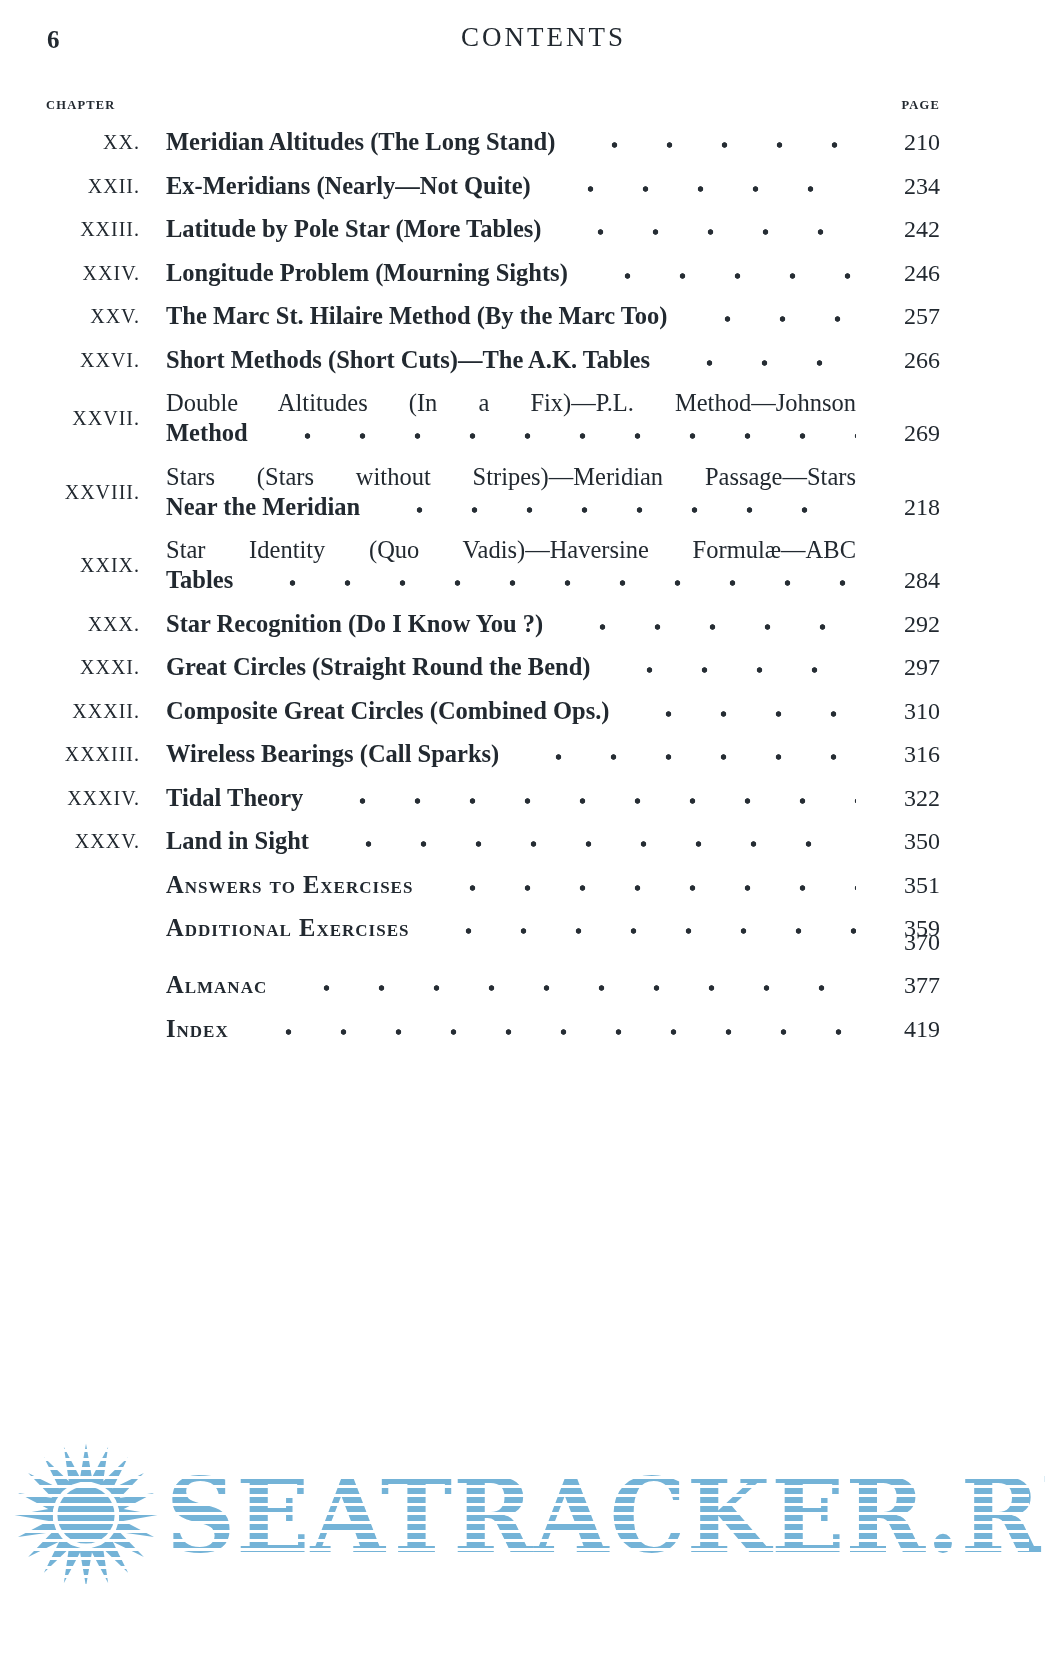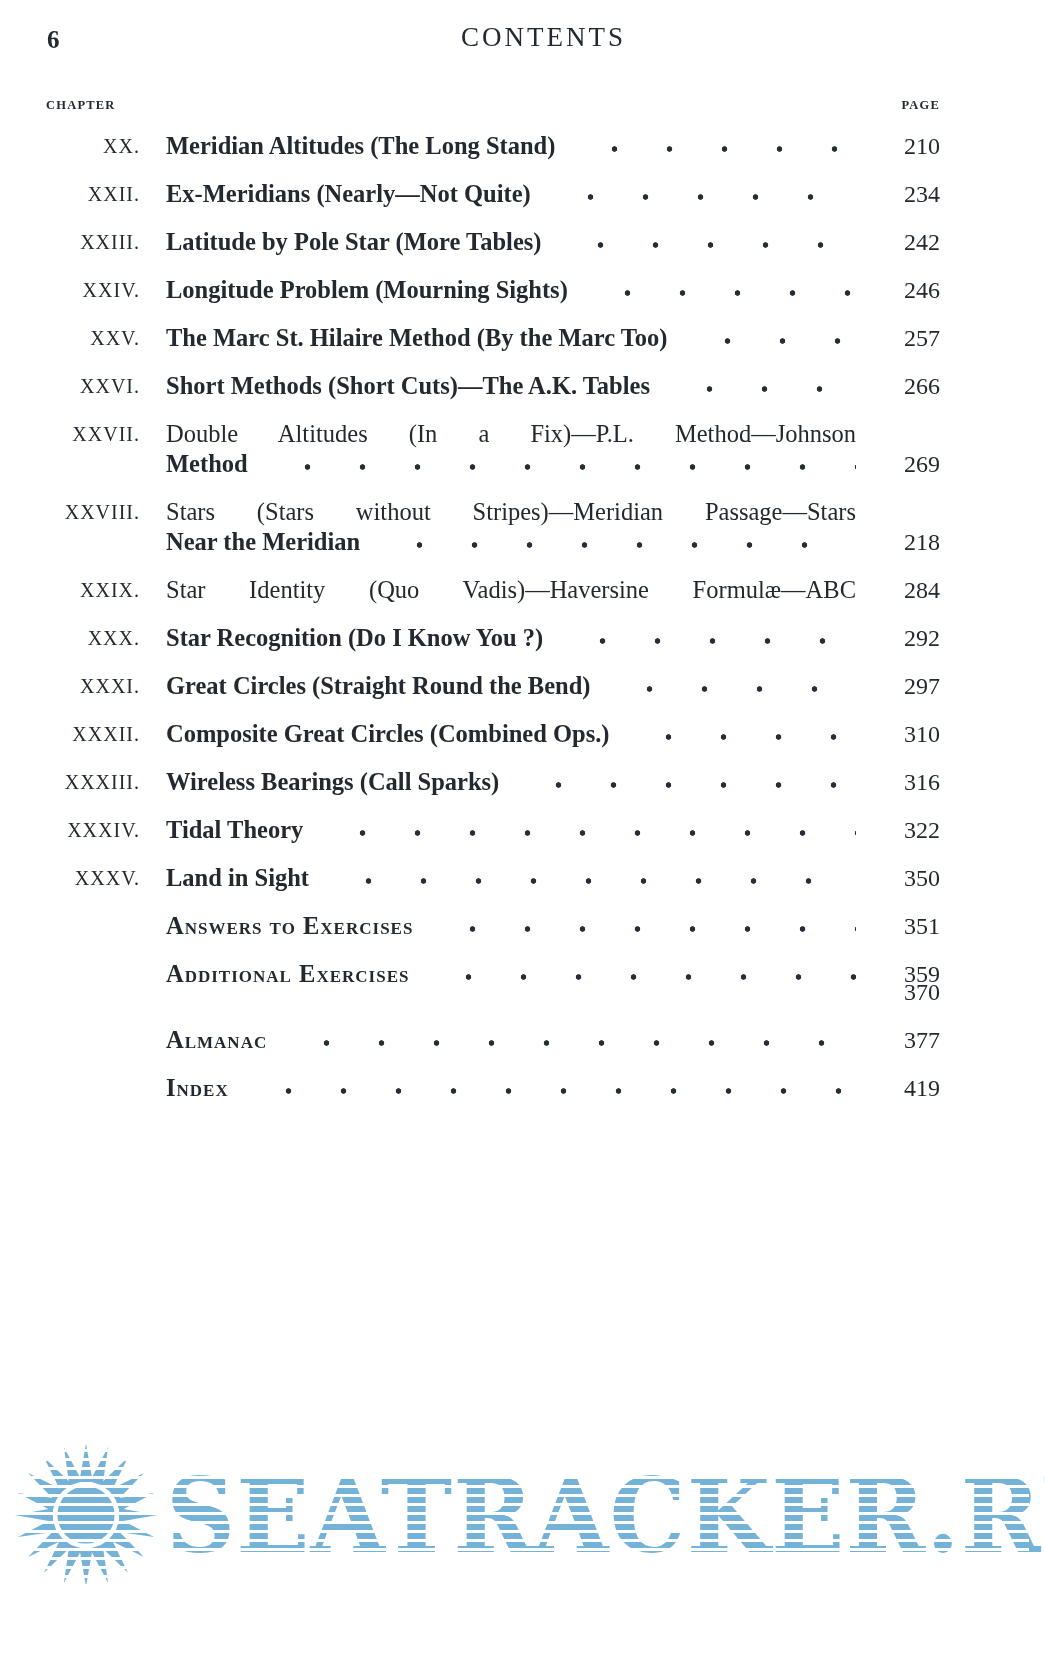--- a/index.html
+++ b/index.html
@@ -27,25 +27,24 @@
   .colheads {
     display: flex; justify-content: space-between; align-items: flex-end;
     margin: 24px 105px 0 46px;
     font-weight: bold; font-size: 12.5px; letter-spacing: 1.2px;
   }
   .pg-label { margin-top: 8px; }
 
   
   .rows { margin: 14px 105px 0 46px; }
   .row {
-    display: flex; align-items: flex-start;
+    display: flex; align-items: center;
     position: relative;
     padding-right: 84px;
     margin-bottom: 13.5px;
-    margin-top: 18px;
   }
   .ch {
     width: 94px; text-align: right;
     font-size: 20px; letter-spacing: 1px; white-space: nowrap;
     line-height: 30px;
   }
   .ti { flex: 1; margin-left: 26px; font-size: 24.5px; line-height: 30px; }
   .l1, .l2 { display: flex; }
   .txt { white-space: nowrap; font-weight: bold; }
   .leader {
@@ -191,20 +190,24 @@
           <span class="leader"></span>
         </div>
     </div>
     <div class="pg">218</div>
   </div>
 
   <div class="row two">
     <div class="ch">XXIX.</div>
     <div class="ti">
       <div class="just">Star Identity (Quo Vadis)—Haversine Formulæ—ABC</div>
+      <div class="l2">
+          <span class="txt">Tables</span>
+          <span class="leader"></span>
+        </div>
     </div>
     <div class="pg">284</div>
   </div>
 
   <div class="row">
     <div class="ch">XXX.</div>
     <div class="ti">
         <div class="l1">
           <span class="txt">Star Recognition (Do I Know You ?)</span>
           <span class="leader"></span>

